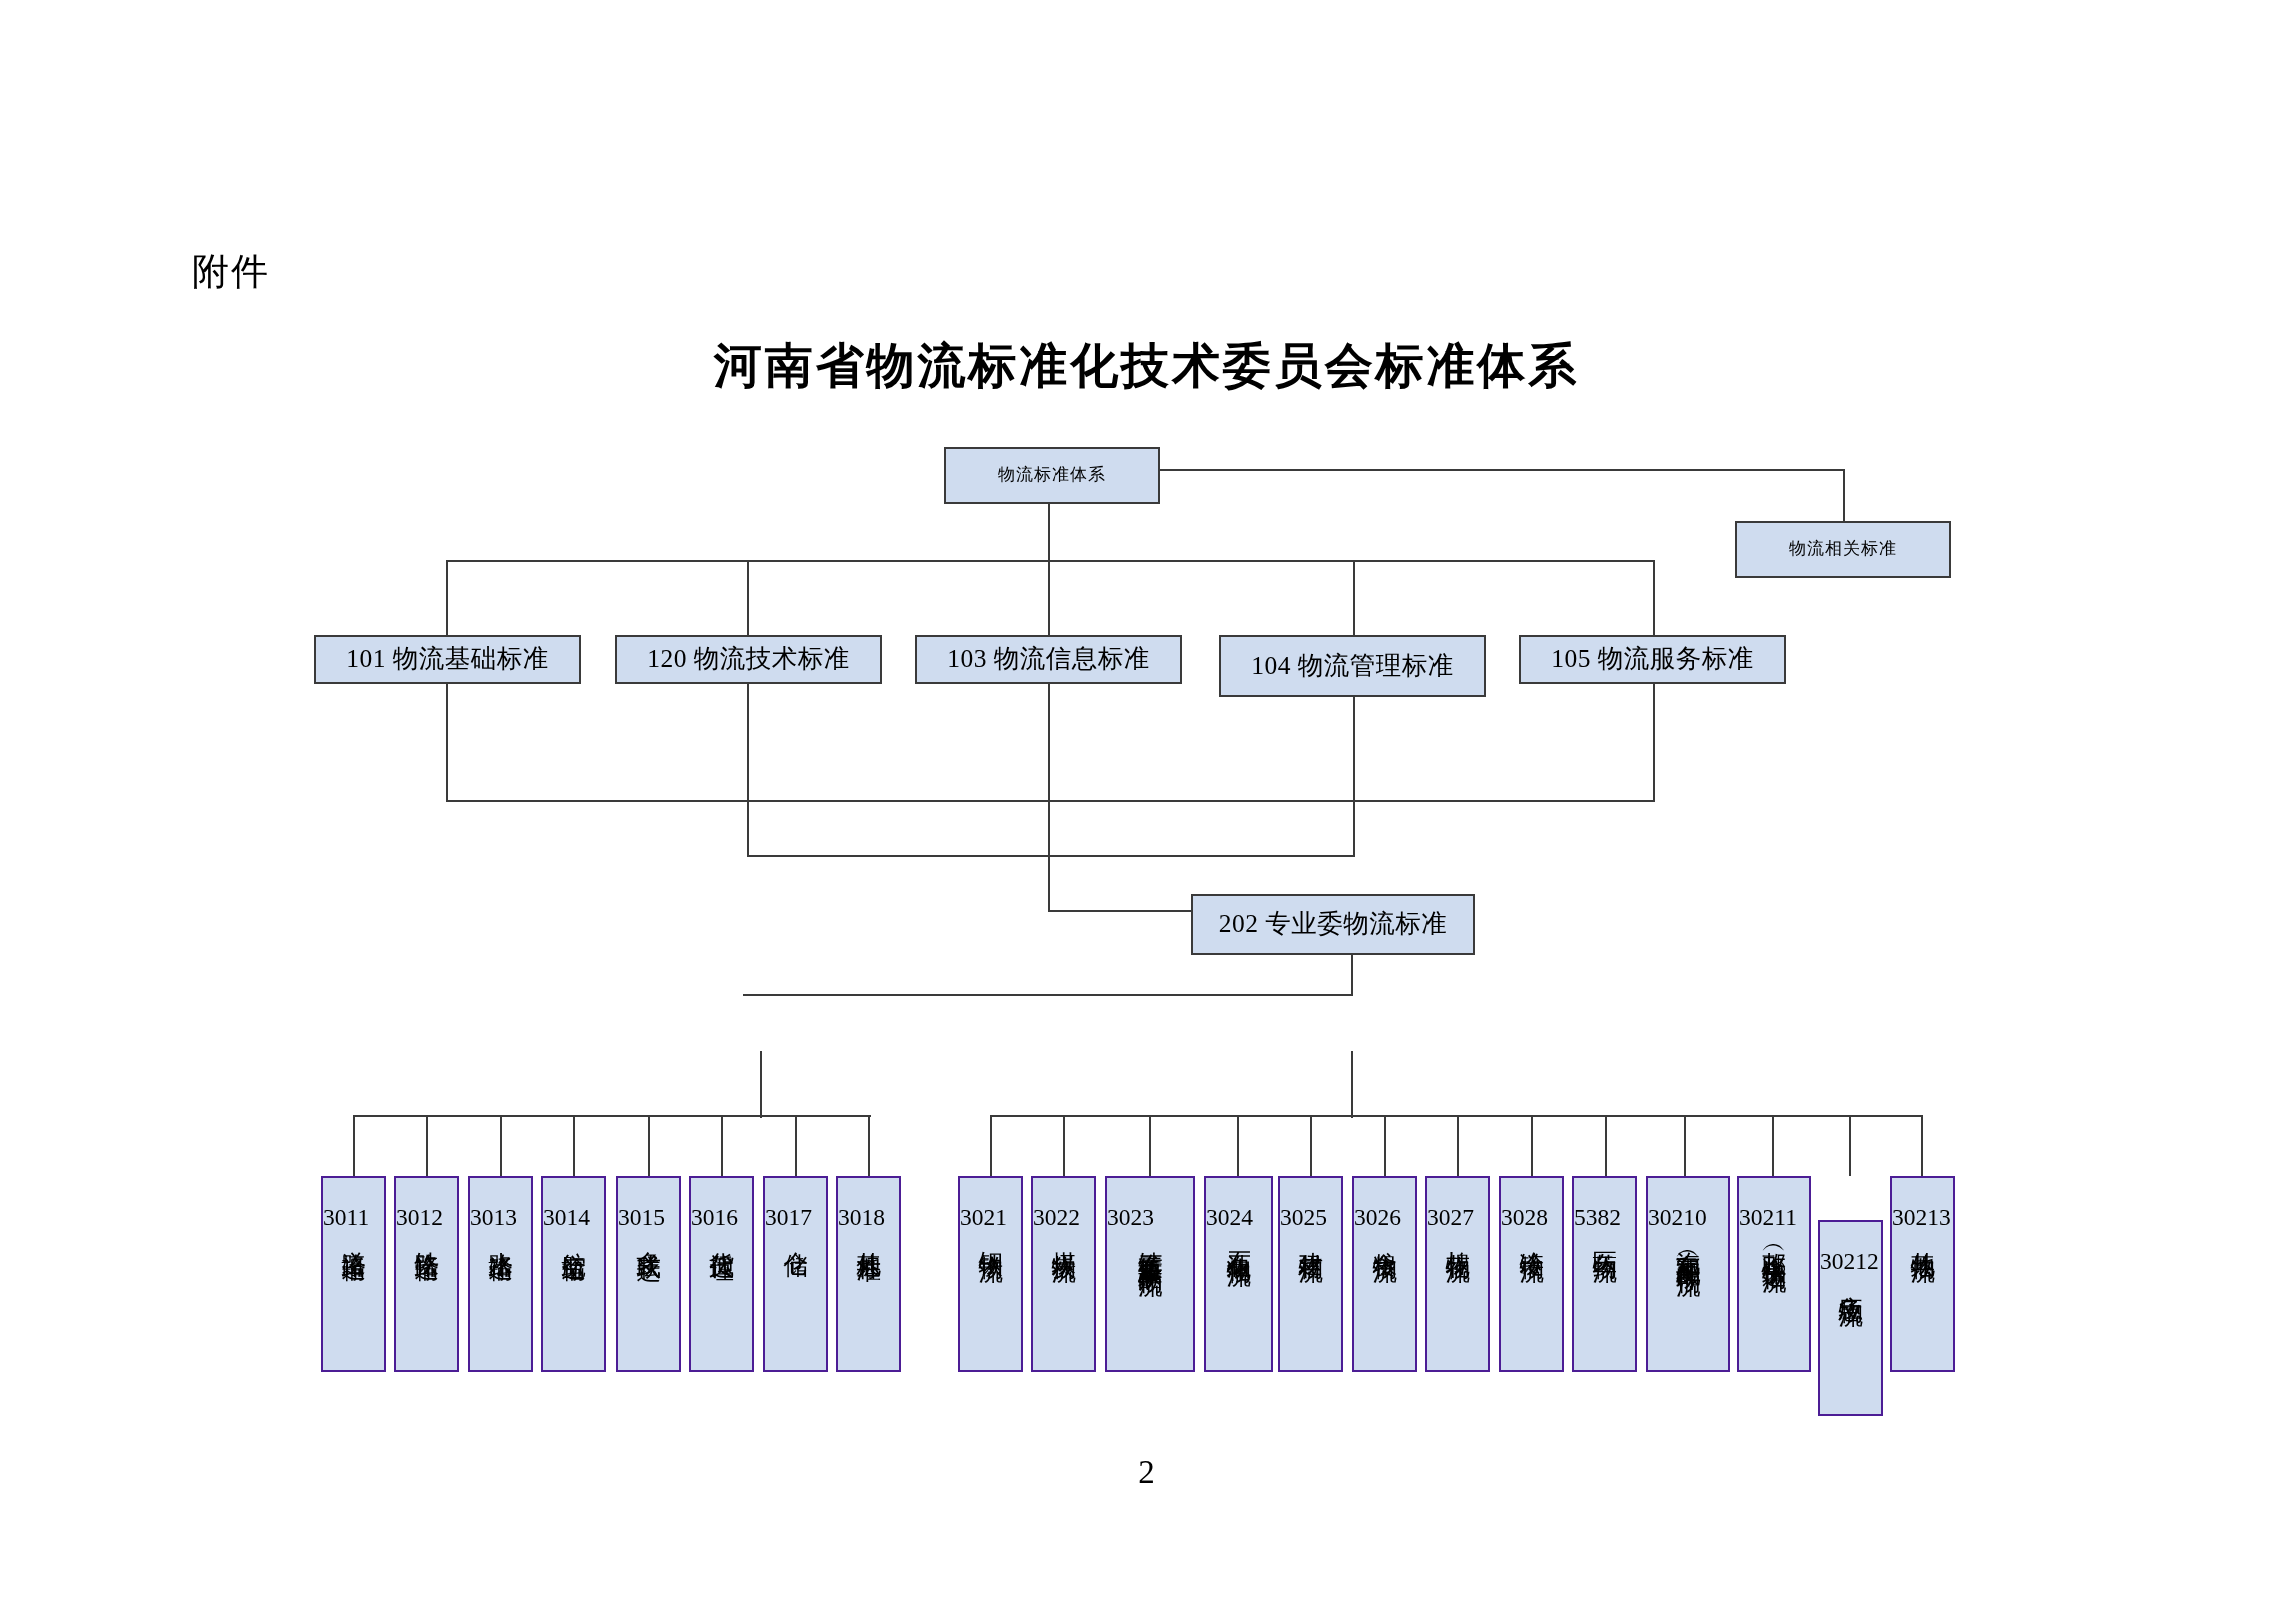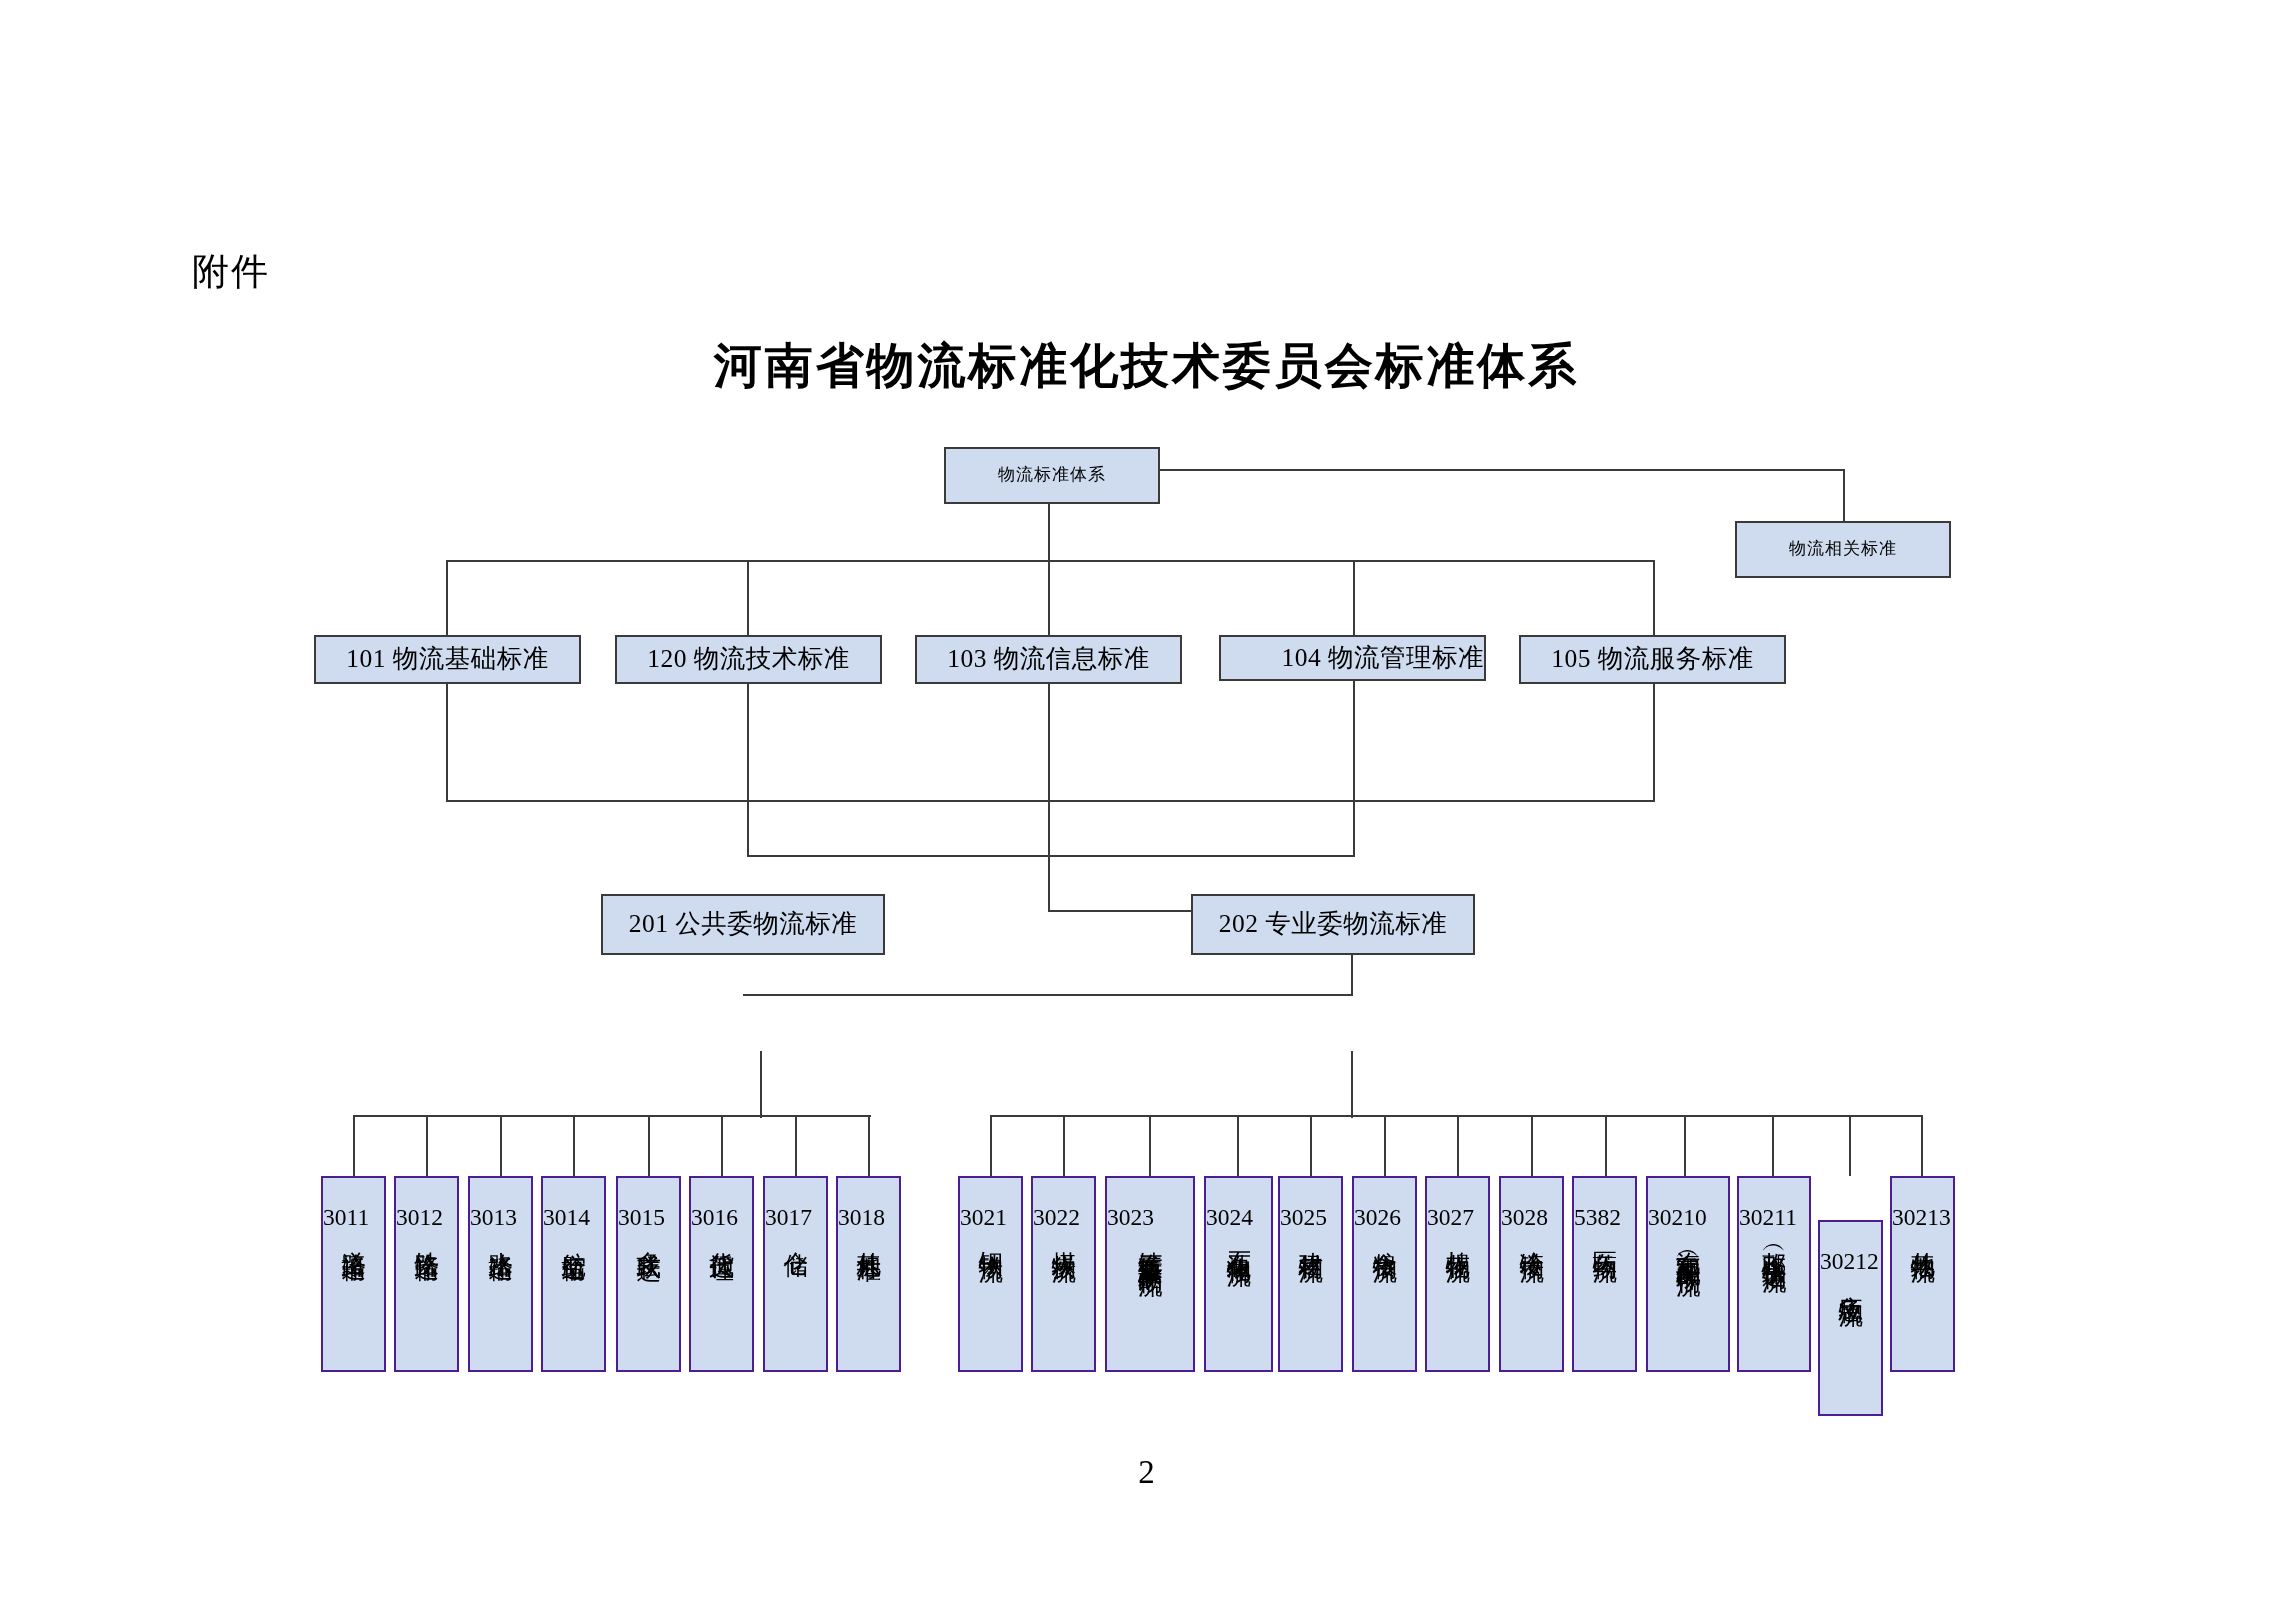--- a/index.html
+++ b/index.html
@@ -132,30 +132,27 @@
 
   <div class="node lvl1" style="left:314px;top:635px;width:267px;height:49px;">
     <span>101  物流基础标准</span>
   </div>
   <div class="node lvl1" style="left:615px;top:635px;width:267px;height:49px;">
     <span>120  物流技术标准</span>
   </div>
   <div class="node lvl1" style="left:915px;top:635px;width:267px;height:49px;">
     <span>103  物流信息标准</span>
   </div>
-  <div class="node lvl1" style="left:1219px;top:635px;width:267px;height:46px;justify-content:flex-end;">
+  <div class="node lvl1" style="left:1219px;top:635px;width:267px;height:62px;">
     <span>104  物流管理标准</span>
   </div>
   <div class="node lvl1" style="left:1519px;top:635px;width:267px;height:49px;">
     <span>105  物流服务标准</span>
   </div>
 
-  <div class="node lvl1" style="left:601px;top:894px;width:284px;height:61px;">
-    <span>201  公共委物流标准</span>
-  </div>
   <div class="node lvl1" style="left:1191px;top:894px;width:284px;height:61px;">
     <span>202  专业委物流标准</span>
   </div>
 
   <div class="leaf" style="left:321px;top:1176px;width:65px;height:196px;">
     <span class="code">3011</span>
     <span class="lbl">道路运输</span>
   </div>
   <div class="leaf" style="left:394px;top:1176px;width:65px;height:196px;">
     <span class="code">3012</span>

